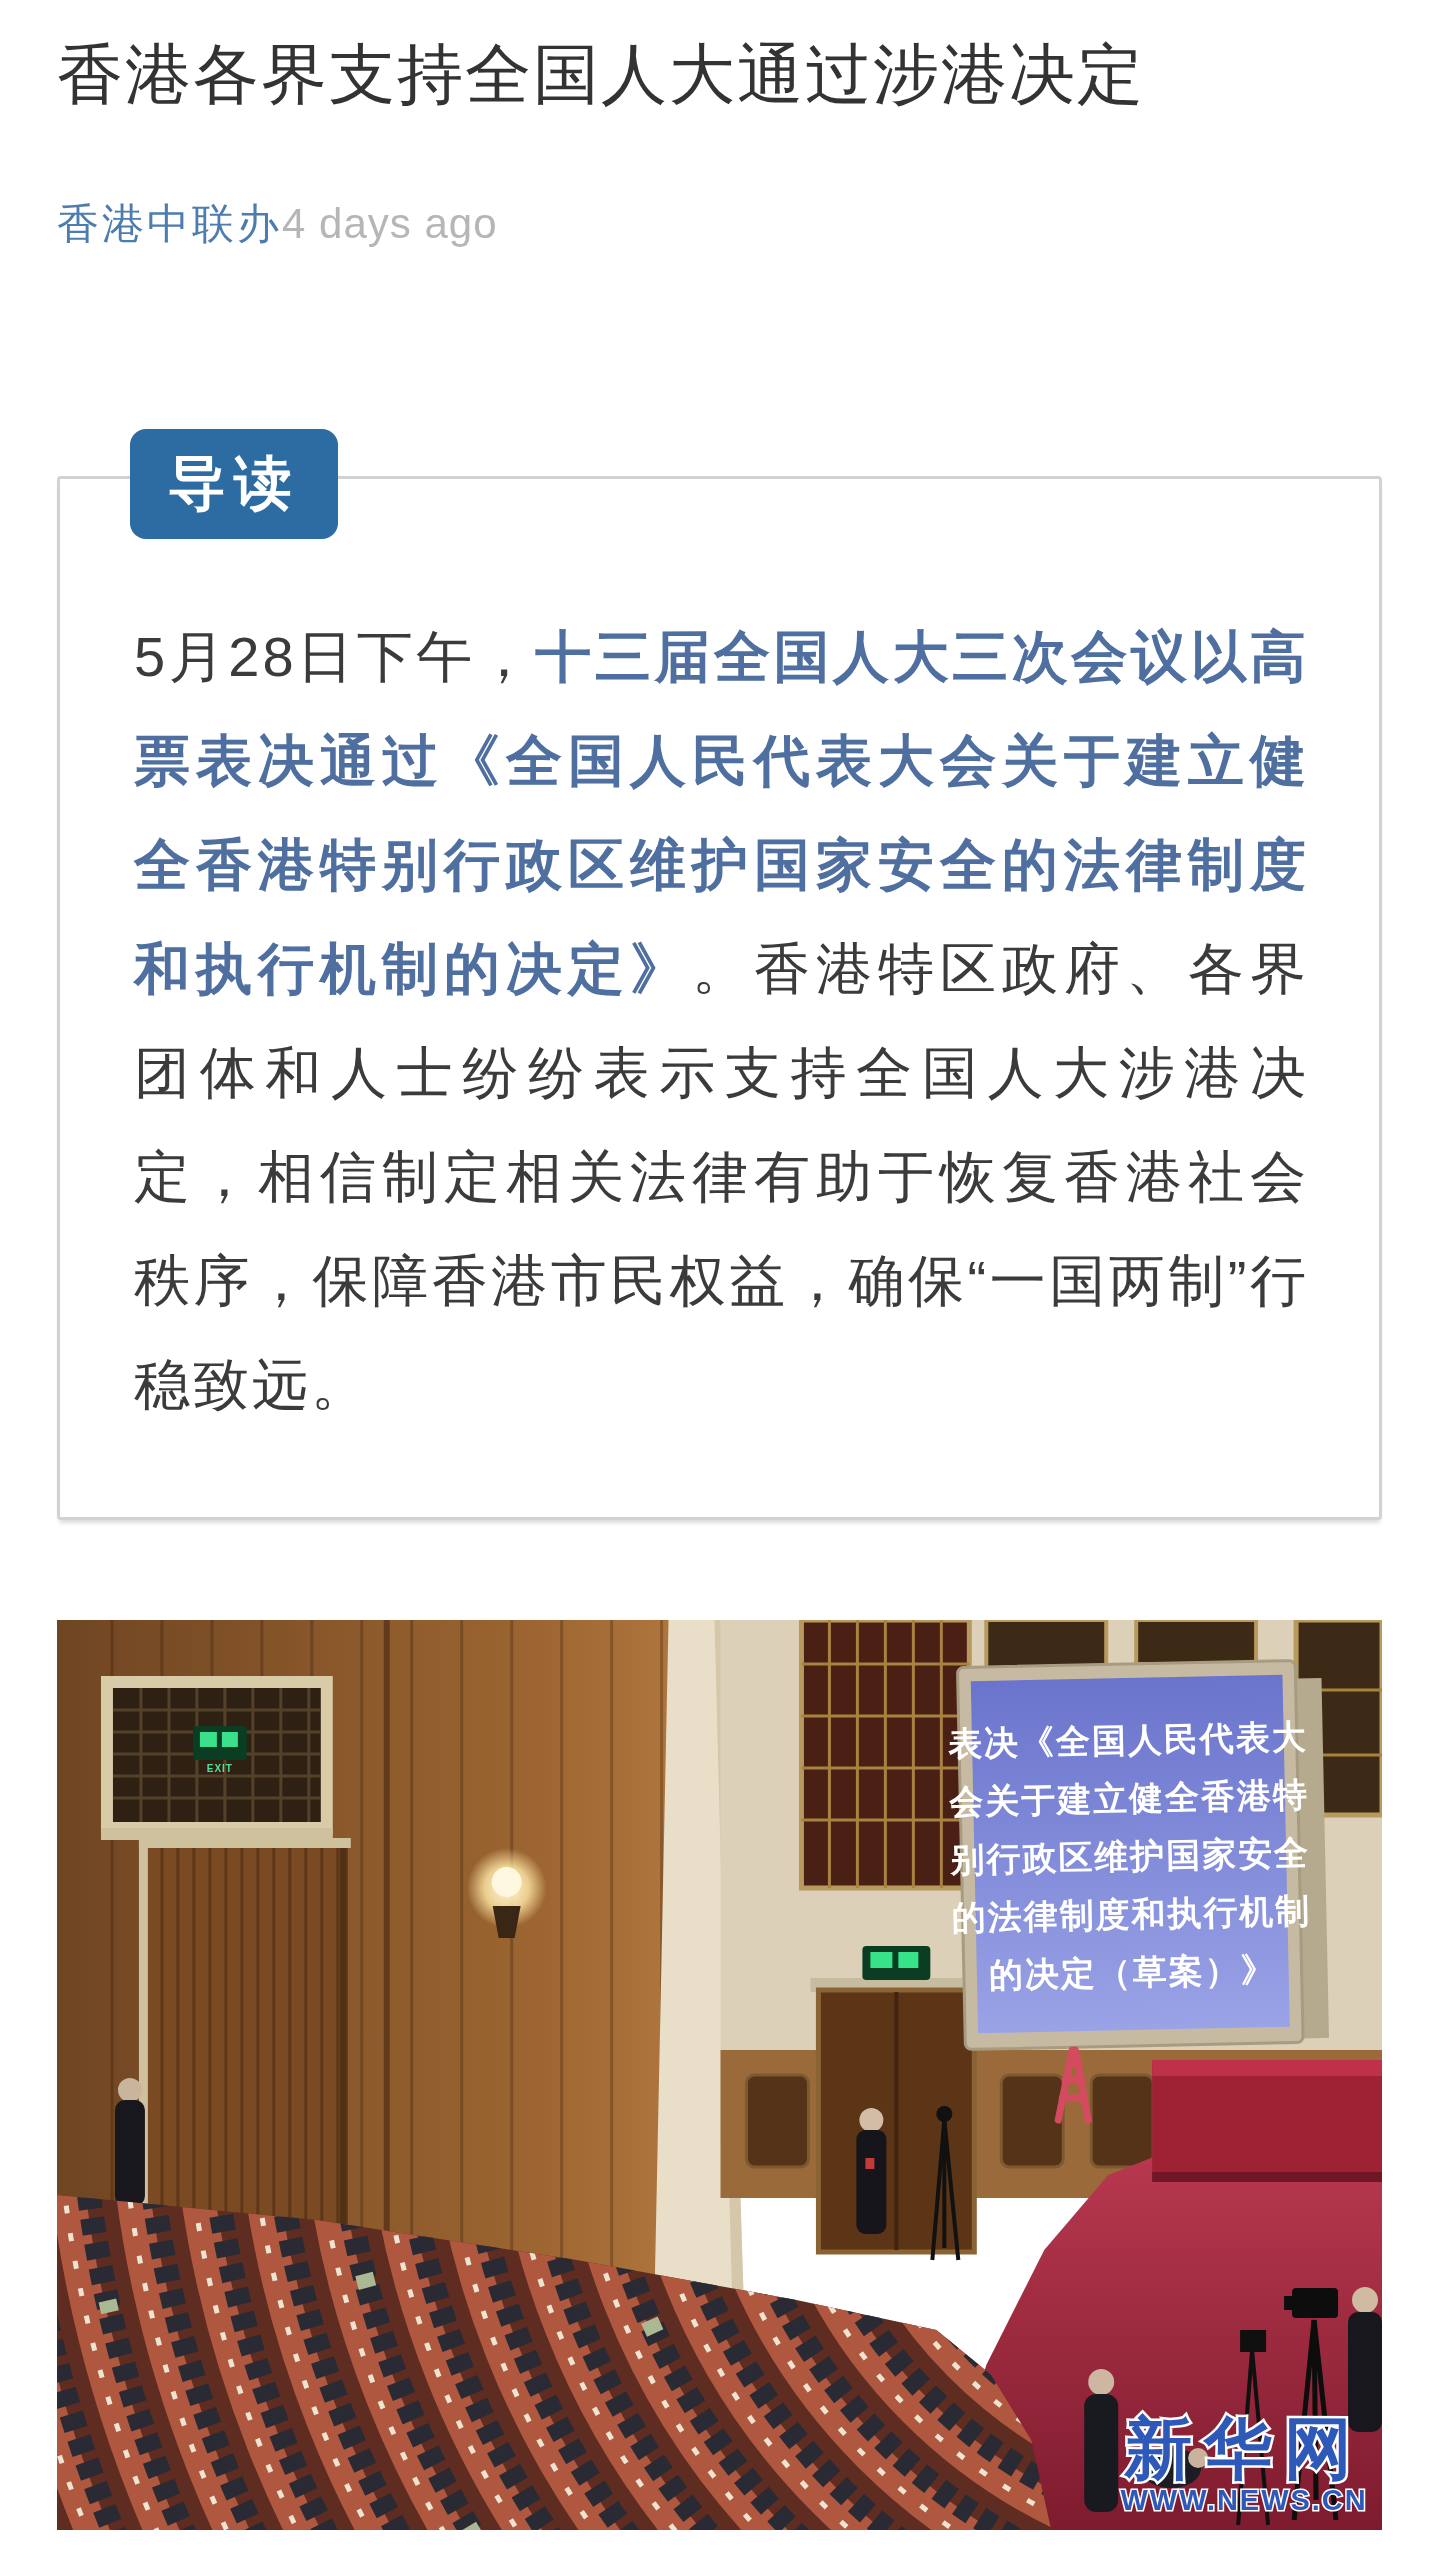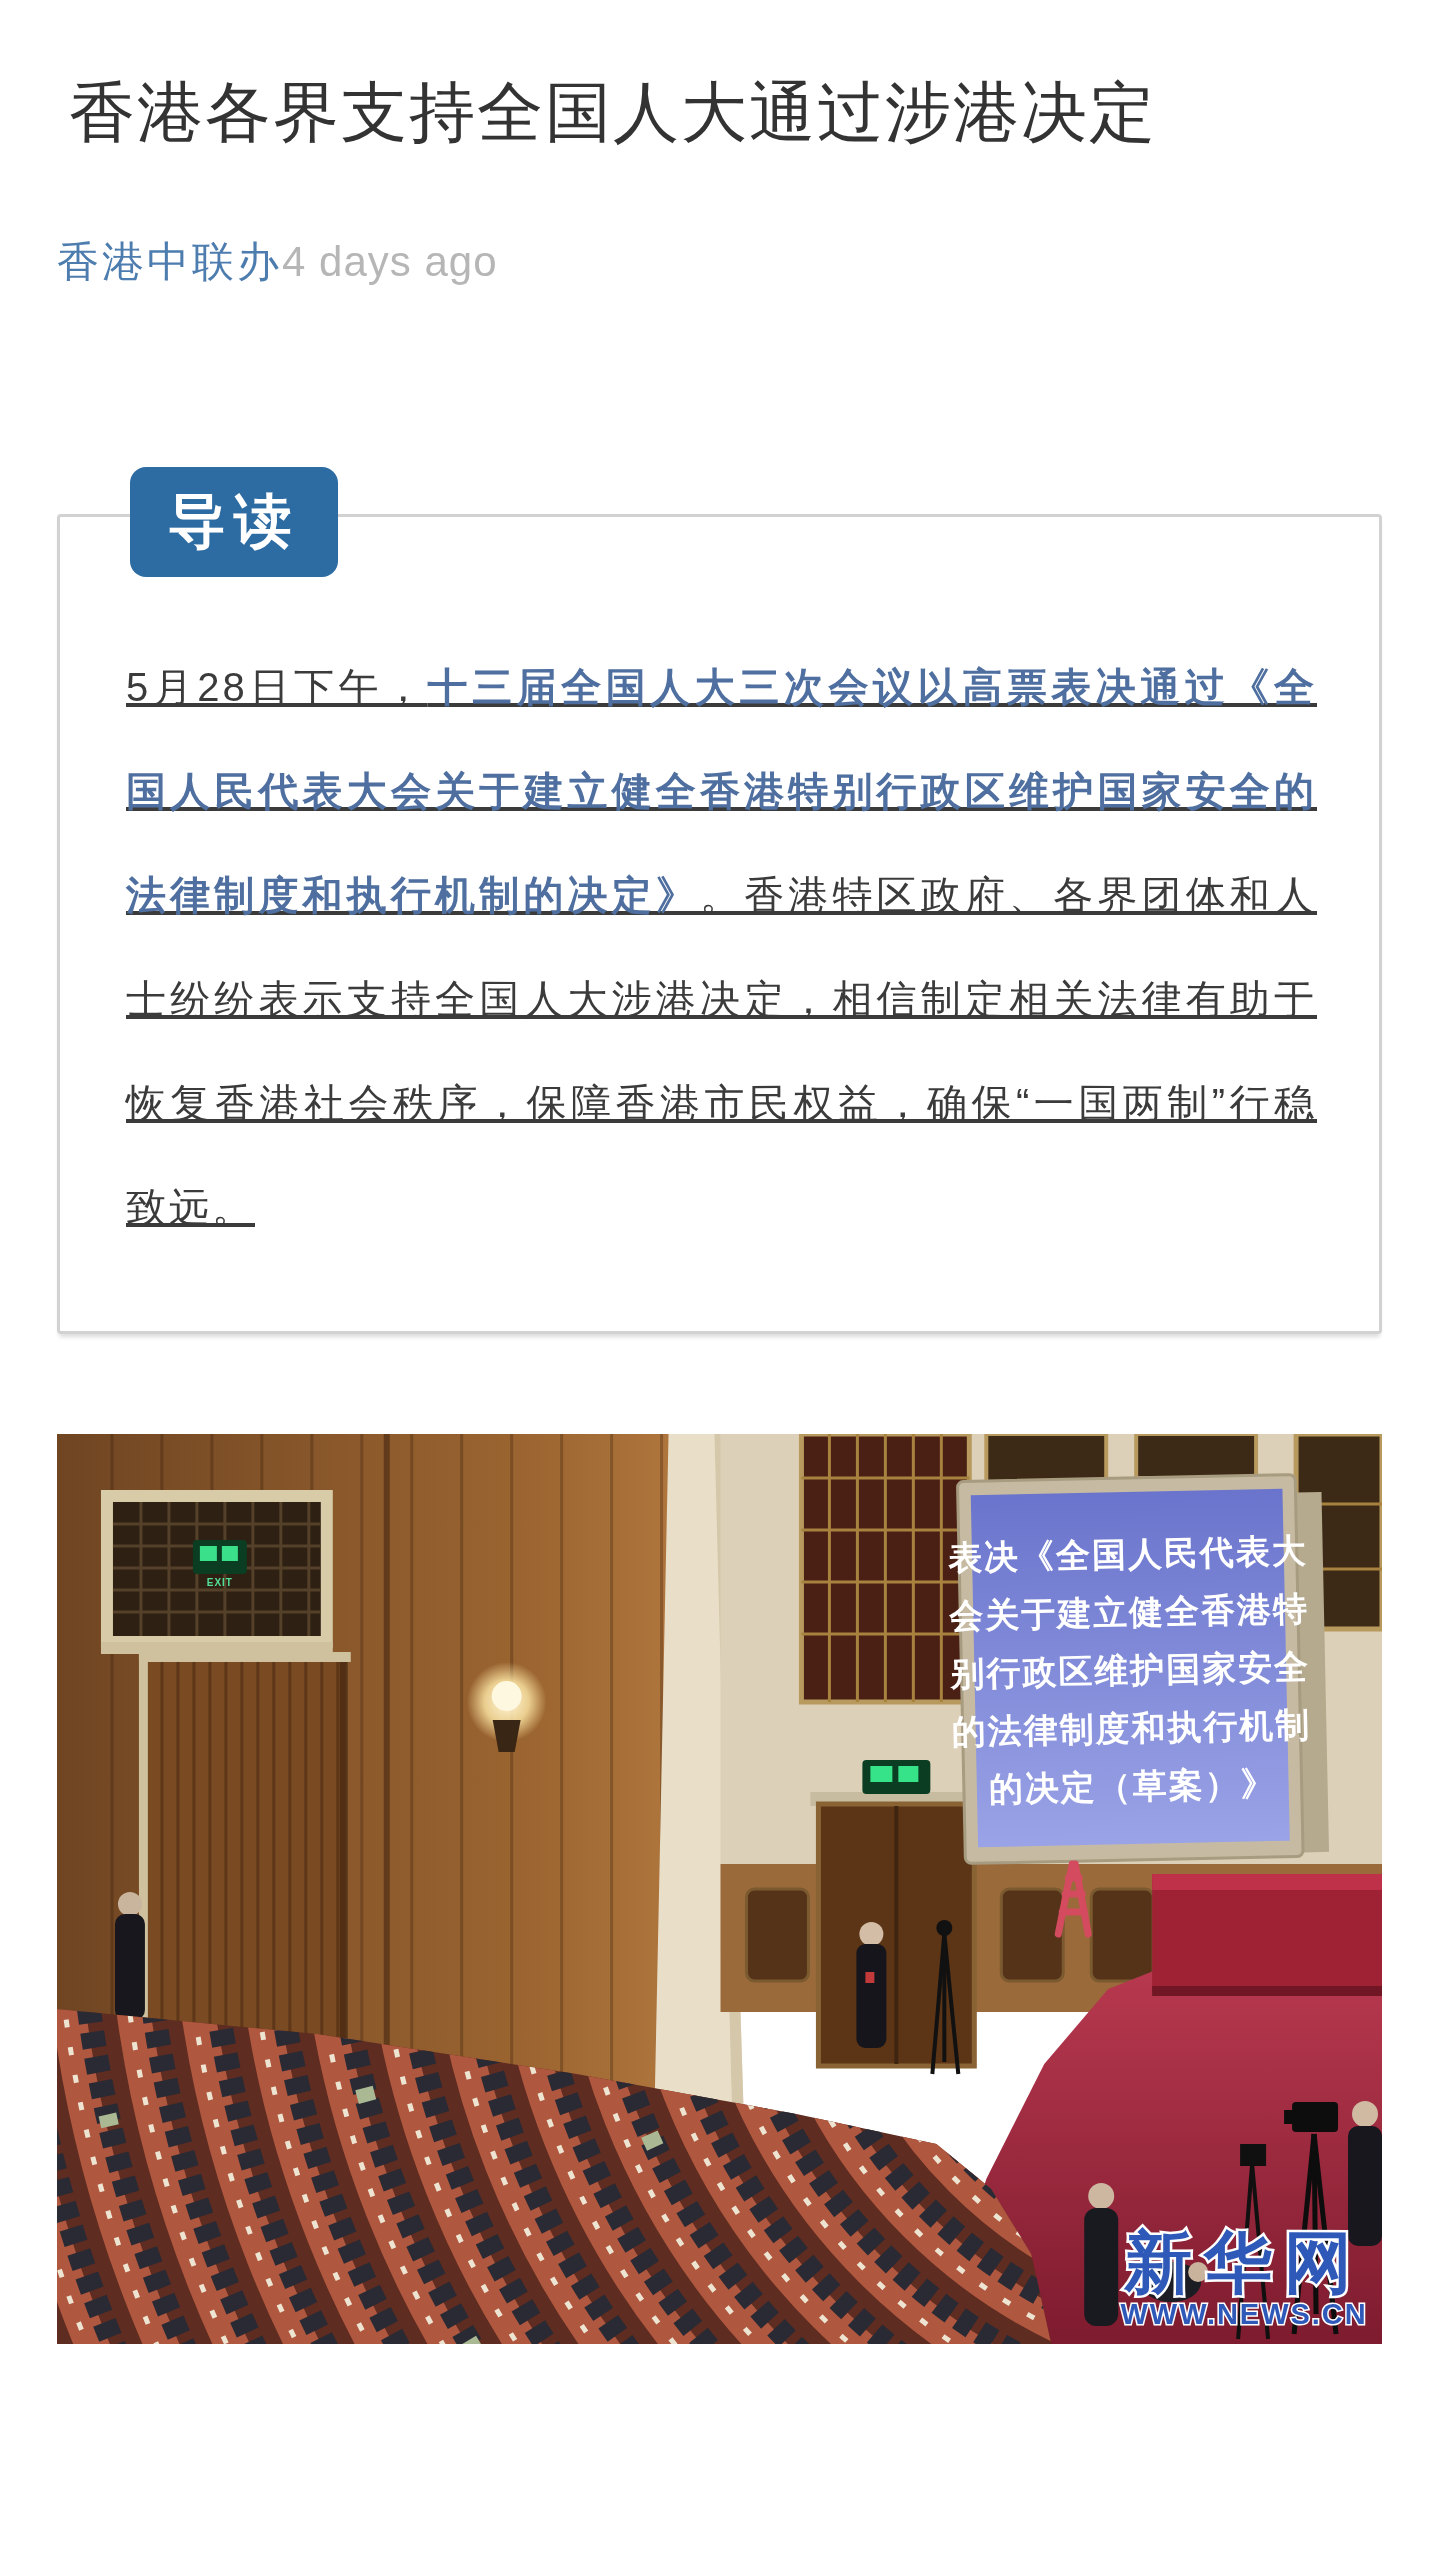--- a/index.html
+++ b/index.html
@@ -4,21 +4,21 @@
 <style>
   html,body{margin:0;padding:0;}
   body{
     width:1439px;height:2570px;background:#ffffff;
     font-family:"Liberation Sans","DejaVu Sans",sans-serif;
     overflow:hidden;position:relative;
   }
   .page{padding:0 57px;}
 
   .article-title{
-    margin:12px;padding-top:56px;
+    margin:0;padding-top:30px;
     font-size:66px;line-height:1.34;font-weight:500;
     color:#333333;letter-spacing:2px;white-space:nowrap;
   }
 
   .byline{
     margin-top:78px;display:flex;align-items:flex-start;
     font-size:42px;line-height:56px;
   }
   .byline .source{color:#4d7cae;text-decoration:none;letter-spacing:3px;}
   .byline .time{color:#b6b6b6;letter-spacing:1px;}
@@ -32,22 +32,22 @@
   }
   .digest-tab{
     position:absolute;top:-50px;left:70px;
     width:208px;height:110px;
     background:#2d6ba3;border-radius:16px;
     color:#ffffff;font-size:58px;font-weight:bold;letter-spacing:8px;
     display:flex;align-items:center;justify-content:center;
     box-sizing:border-box;
   }
   .digest-text{
-    margin:0;font-size:40px;line-height:104px;color:#3b3b3b;
-    letter-spacing:3px;text-align:justify;text-decoration:underline;
+    margin:8px;font-size:56px;line-height:104px;color:#3b3b3b;
+    letter-spacing:3px;text-align:justify;
   }
   .digest-link{color:#4e6f9f;font-weight:bold;text-decoration:none;}
 
   figure.article-photo{margin:100px 0 0 0;width:1325px;height:910px;}
   figure.article-photo svg{display:block;width:100%;height:100%;}
 
   .scr-line{font-size:34px;font-weight:bold;fill:#ffffff;letter-spacing:2px;}
   .wm-cn{font-size:68px;font-weight:bold;fill:#2e59b8;stroke:#ffffff;stroke-width:5px;paint-order:stroke;letter-spacing:12px;}
   .wm-url{font-size:29px;font-weight:bold;fill:#2e59b8;stroke:#ffffff;stroke-width:3px;paint-order:stroke;letter-spacing:2px;}
   .exit-txt{font-size:10px;font-weight:bold;fill:#52e096;letter-spacing:1px;}

